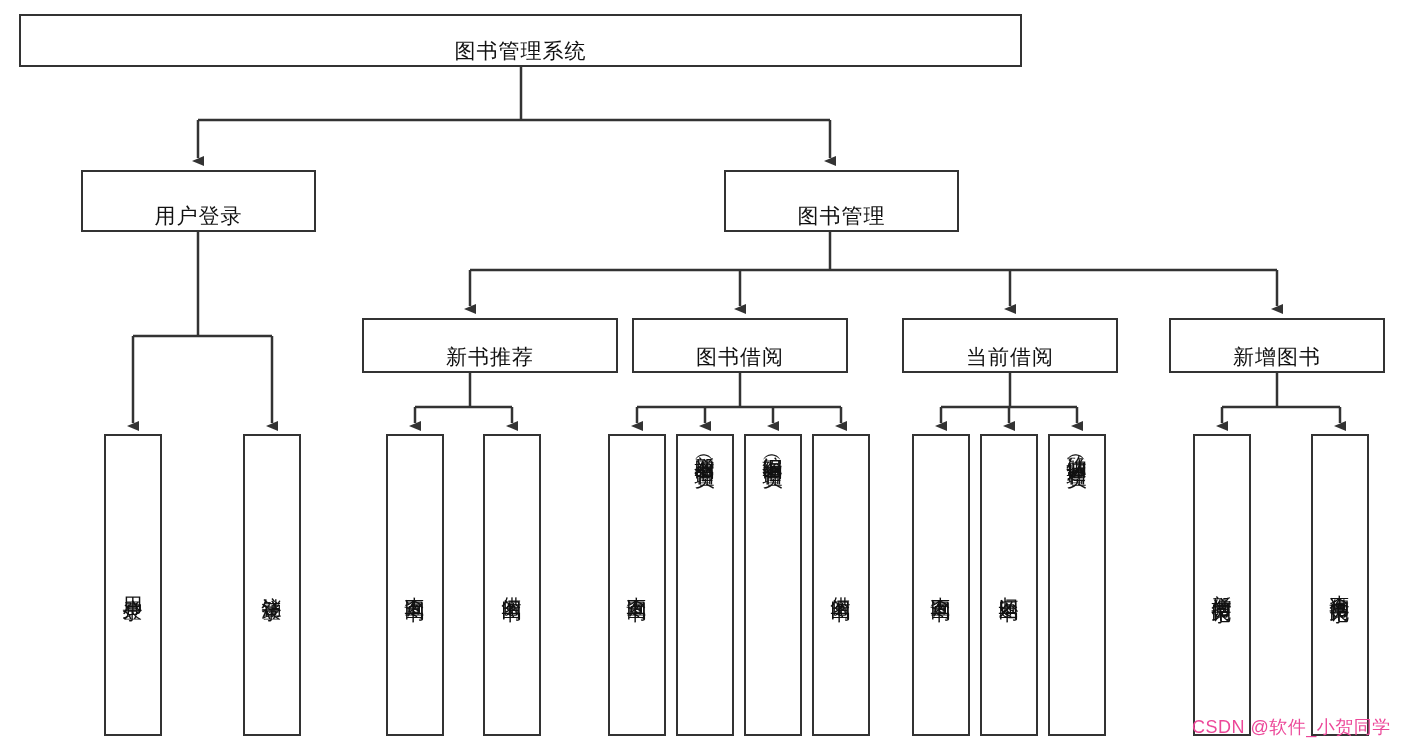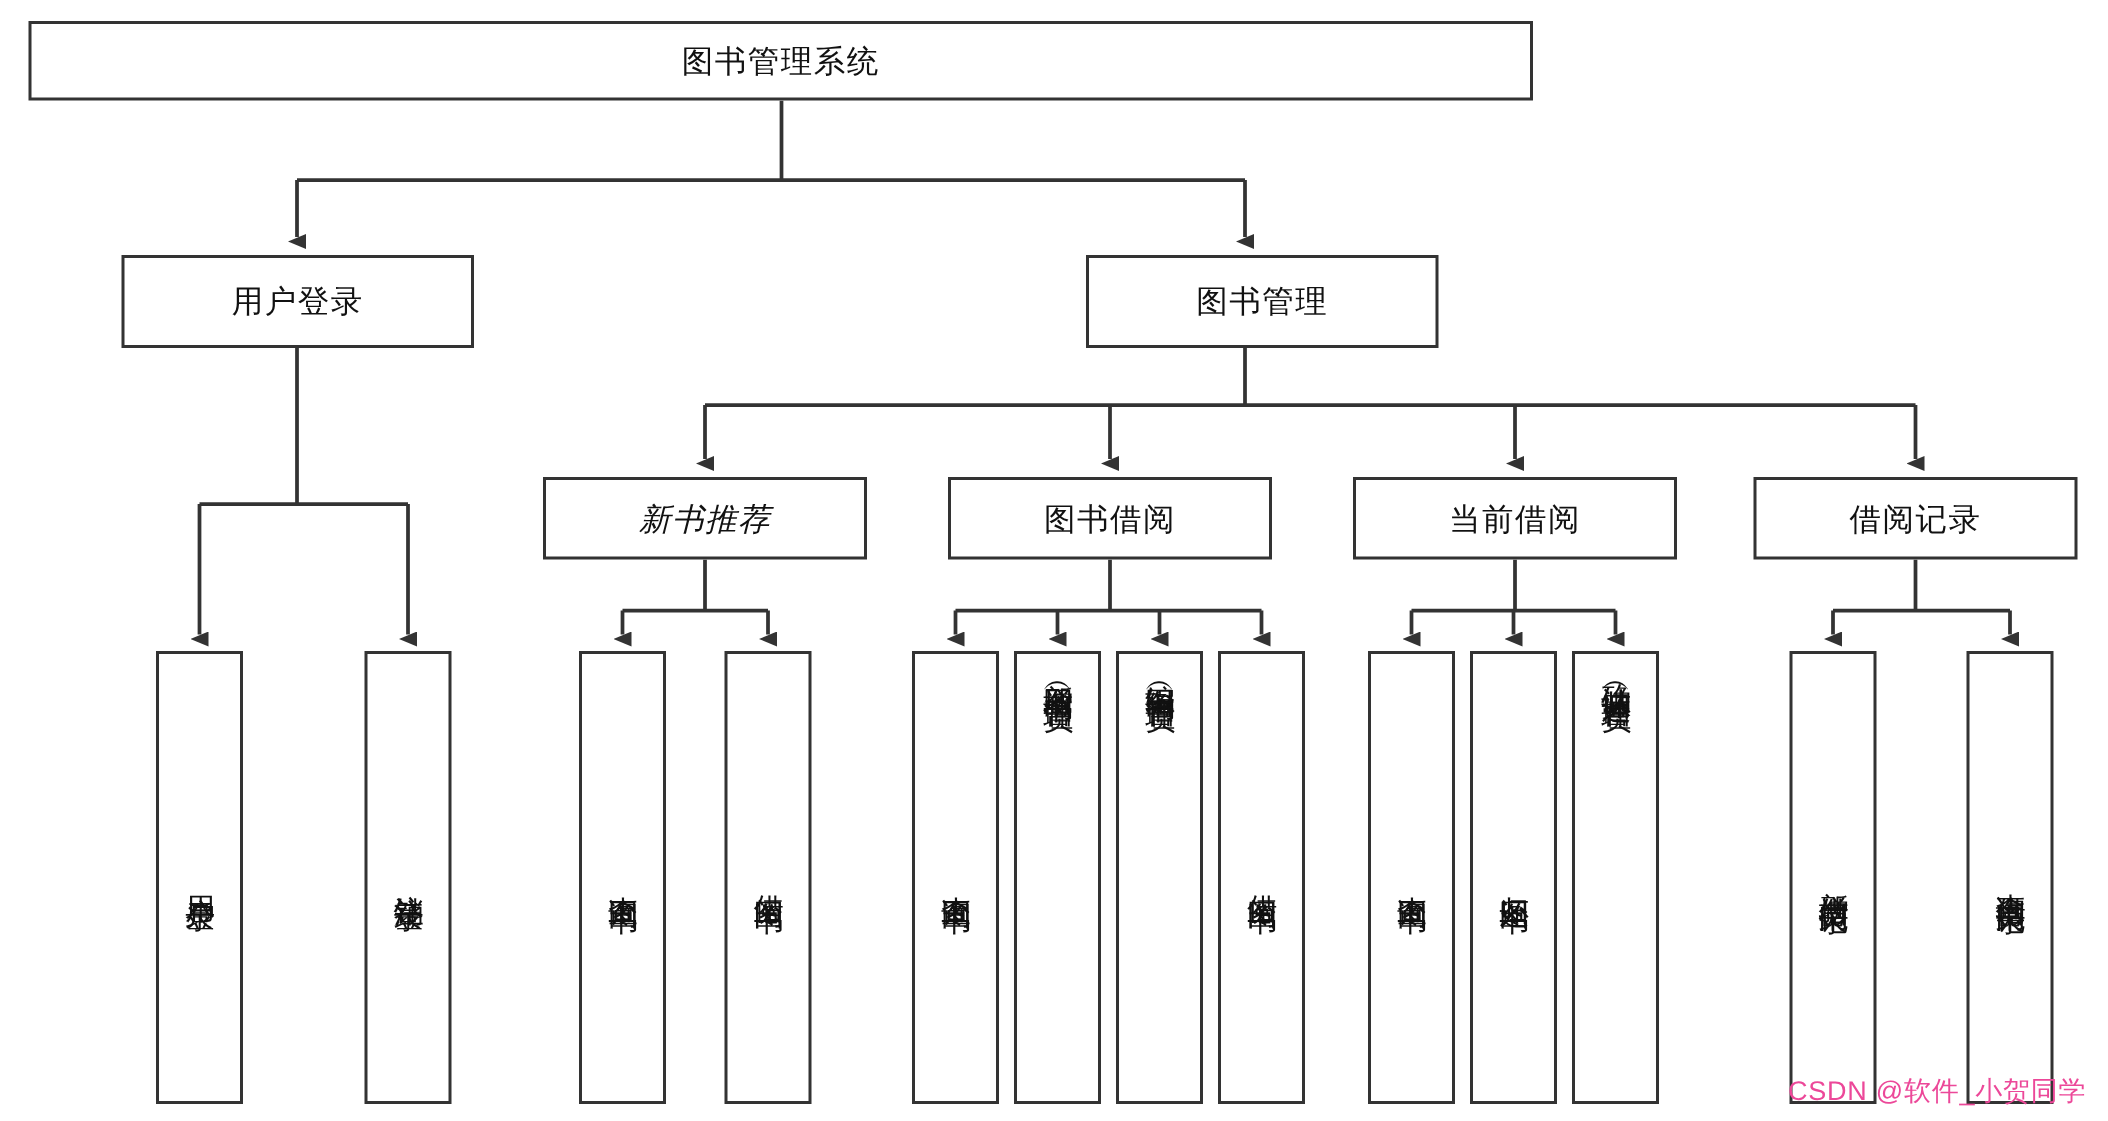--- a/index.html
+++ b/index.html
@@ -24,21 +24,21 @@
     width: 1405px;
     height: 747px;
     pointer-events: none;
   }
   .node {
     position: absolute;
     box-sizing: border-box;
     border: 2px solid #333333;
     background: #ffffff;
     display: flex;
-    align-items: center;
+    align-items: flex-end;
     justify-content: center;
     color: #111111;
   }
   .node.horiz {
     font-size: 21px;
     letter-spacing: 1px;
   }
   .node.vert {
     writing-mode: vertical-rl;
     text-orientation: upright;
@@ -120,31 +120,31 @@
     <span>图书管理系统</span>
   </div>
 
   <div class="node horiz" style="left:81px; top:170px; width:235px; height:62px;">
     <span>用户登录</span>
   </div>
   <div class="node horiz" style="left:724px; top:170px; width:235px; height:62px;">
     <span>图书管理</span>
   </div>
 
-  <div class="node horiz" style="left:362px; top:318px; width:216px; height:55px;font-style:italic;">
+  <div class="node horiz" style="left:362px; top:318px; width:256px; height:55px;">
     <span>新书推荐</span>
   </div>
   <div class="node horiz" style="left:632px; top:318px; width:216px; height:55px;">
     <span>图书借阅</span>
   </div>
   <div class="node horiz" style="left:902px; top:318px; width:216px; height:55px;">
     <span>当前借阅</span>
   </div>
   <div class="node horiz" style="left:1169px; top:318px; width:216px; height:55px;">
-    <span>借阅记录</span>
+    <span>新增图书</span>
   </div>
 
   <div class="node vert" style="left:104px; top:434px; width:58px; height:302px;">
     <span>用户登录</span>
   </div>
   <div class="node vert" style="left:243px; top:434px; width:58px; height:302px;">
     <span>注销登录</span>
   </div>
 
   <div class="node vert" style="left:386px; top:434px; width:58px; height:302px;">

